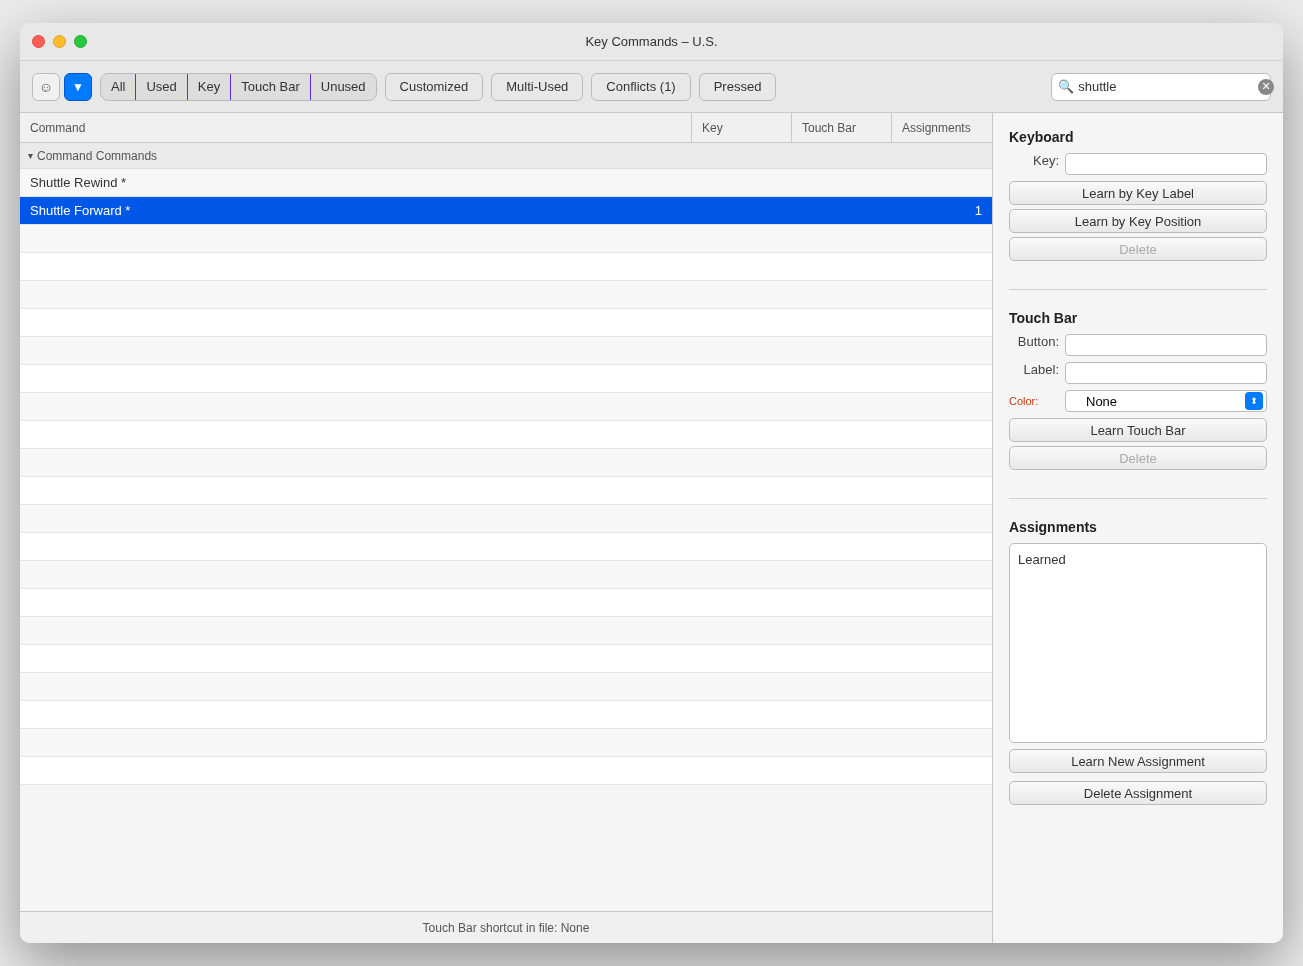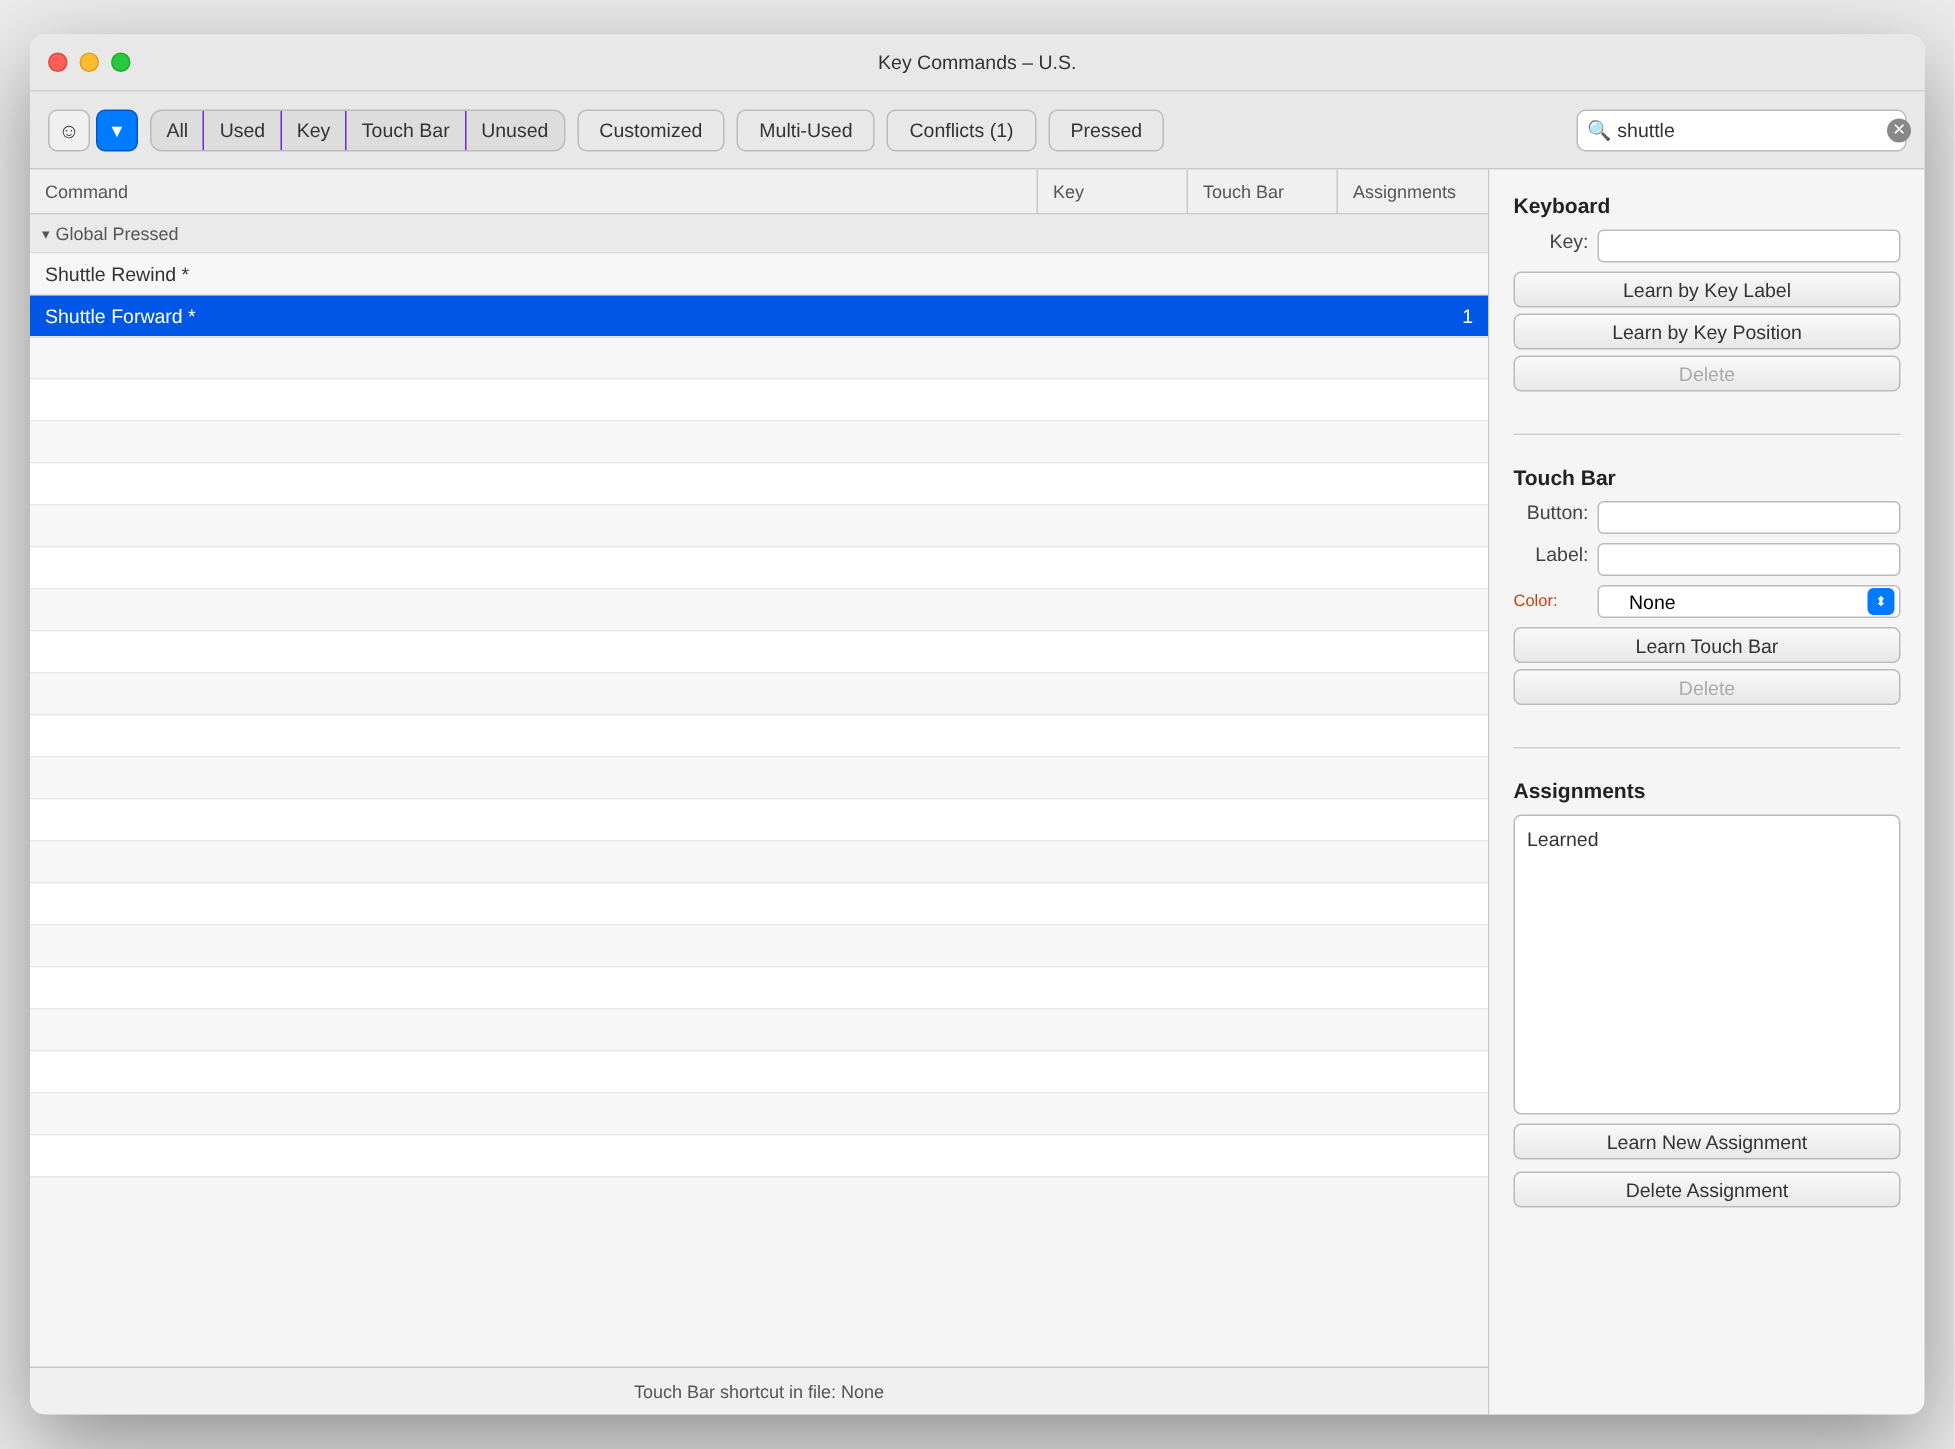--- a/index.html
+++ b/index.html
@@ -414,21 +414,21 @@
         <div class="table-header-cell">Command</div>
         <div class="table-header-cell">Key</div>
         <div class="table-header-cell">Touch Bar</div>
         <div class="table-header-cell">Assignments</div>
       </div>
 
       <div class="table-body">
 
         <div class="group-row">
           <span class="chevron">▾</span>
-          <span>Global Pressed</span>
+          <span>Command Commands</span>
         </div>
 
         <div class="table-row">
           <div class="table-cell command">Shuttle Rewind *</div>
           <div class="table-cell"></div>
           <div class="table-cell"></div>
           <div class="table-cell assignment-num"></div>
         </div>
 
         <div class="table-row selected">

